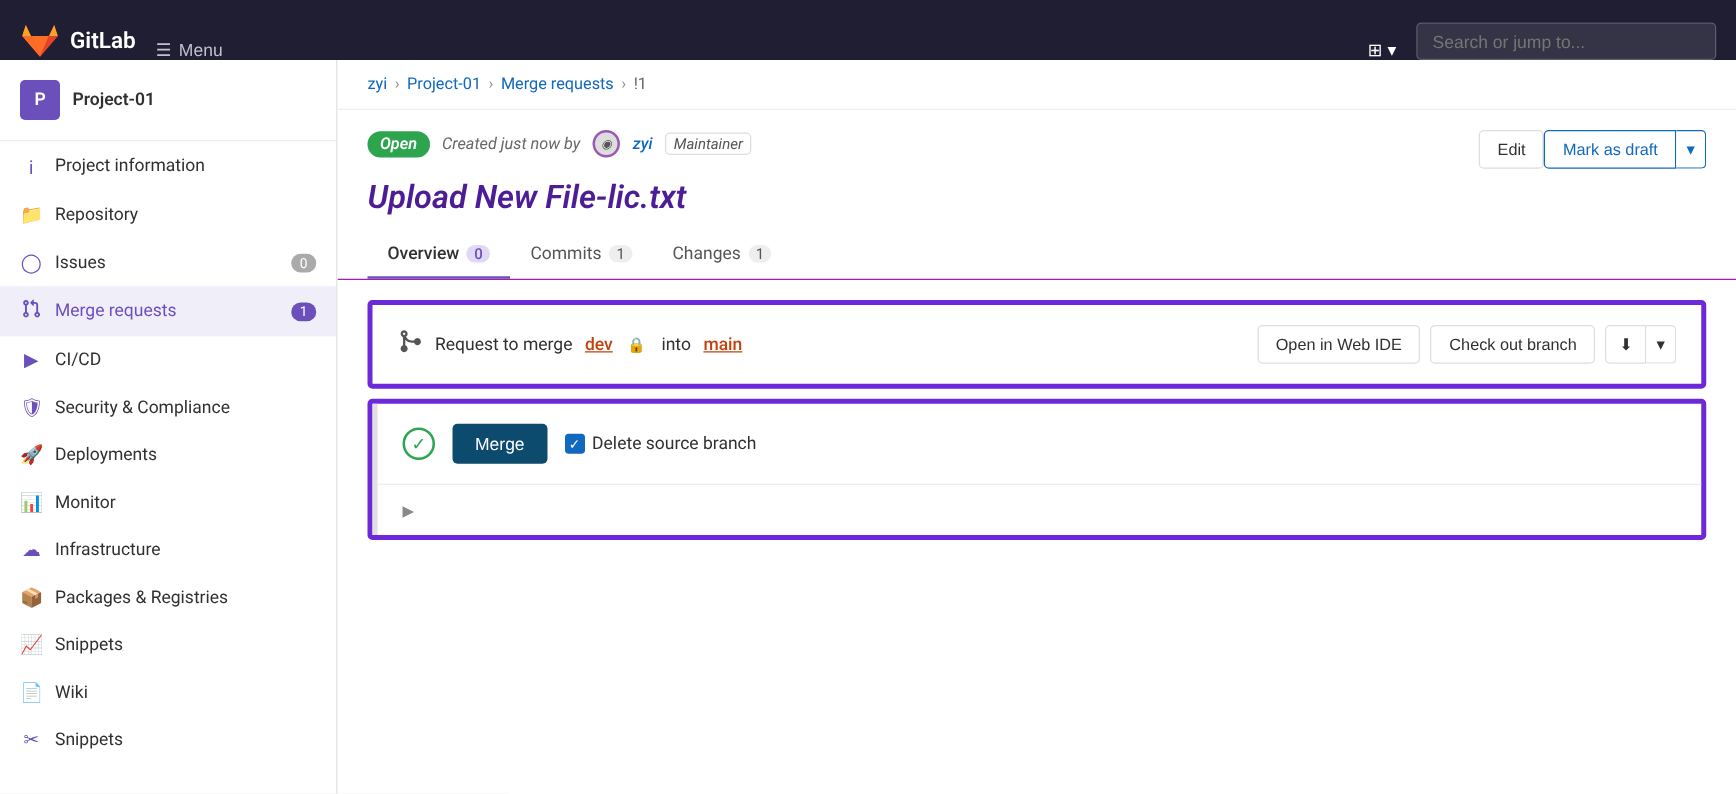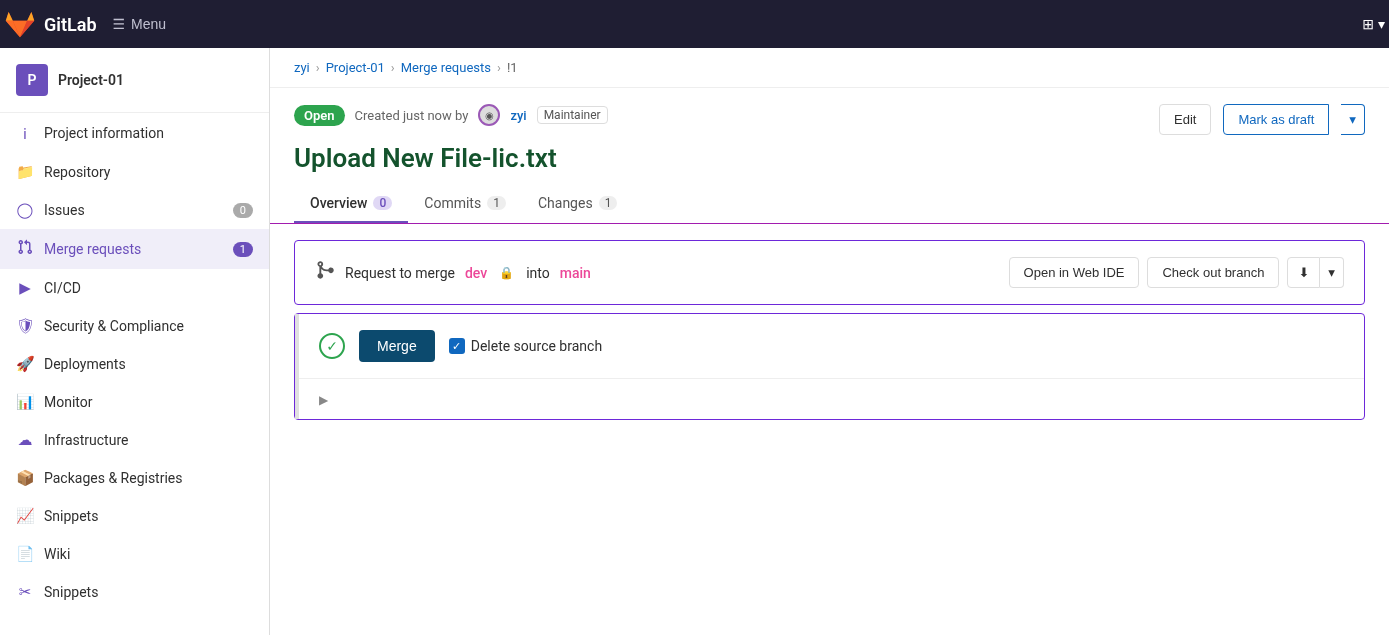--- a/index.html
+++ b/index.html
@@ -3,22 +3,22 @@
   <meta charset="utf-8">
   <style>
     * { box-sizing: border-box; margin: 0; padding: 0; }
     body { font-family: -apple-system, BlinkMacSystemFont, 'Segoe UI', Roboto, sans-serif; font-size: 14px; background: #f0f0f0; color: #303030; }
 
     
     .top-nav {
       background: #1f1e33;
       height: 48px;
       display: flex;
-      align-items: center;
-      padding: 0 4px;
+      align-items: flex-end;
+      padding: 0 16px;
       gap: 16px;
     }
     .nav-logo {
       display: flex;
       align-items: center;
       gap: 8px;
       color: white;
       font-size: 18px;
       font-weight: 600;
     }
@@ -134,21 +134,21 @@
     .breadcrumb a { color: #1068bf; text-decoration: none; }
     .breadcrumb-sep { color: #999; }
 
     
     .mr-header {
       padding: 16px 24px 0;
       display: flex;
       align-items: flex-start;
       justify-content: space-between;
     }
-    .mr-header-left { display: flex; flex-direction: column; gap: 8px; }
+    .mr-header-left { display: flex; flex-direction: column; gap: 8px; font-style: italic; }
     .mr-meta { display: flex; align-items: center; gap: 10px; font-size: 13px; color: #666; }
     .status-badge {
       background: #2da44e;
       color: white;
       padding: 3px 10px;
       border-radius: 20px;
       font-size: 13px;
       font-weight: 600;
     }
     .user-avatar-small {
@@ -163,21 +163,21 @@
       font-size: 10px;
       color: #555;
     }
     .maintainer-badge {
       border: 1px solid #ddd;
       border-radius: 4px;
       padding: 1px 6px;
       font-size: 12px;
       color: #555;
     }
-    .mr-header-actions { display: flex; gap: 12px; align-items: center; }
+    .mr-header-actions { display: flex; gap: 0; align-items: center; }
     .btn-default {
       border: 1px solid #ddd;
       background: white;
       border-radius: 4px;
       padding: 7px 14px;
       cursor: pointer;
       font-size: 13px;
       color: #303030;
     }
     .btn-outline-primary {
@@ -194,22 +194,23 @@
       border-left: none;
       background: white;
       border-radius: 0 4px 4px 0;
       padding: 7px 8px;
       cursor: pointer;
       color: #1068bf;
     }
     .mr-title {
       font-size: 26px;
       font-weight: 600;
-      color: #14532d;
+      color: #4c1d95;
       padding: 8px 24px 0;
+      font-style: italic;
     }
 
     
     .tabs {
       display: flex;
       gap: 0;
       padding: 0 24px;
       border-bottom: 1px solid #a21caf;
       margin-top: 12px;
     }
@@ -234,43 +235,44 @@
       padding: 0 6px;
       font-size: 12px;
       color: #555;
     }
     .tab.active .tab-count { background: #e0d8f5; color: #6b4fbb; }
 
     
     .content { padding: 0 24px; }
 
     .section-card {
-      border: 1px solid #6d28d9;
+      border: 4px solid #6d28d9;
       border-radius: 4px;
       margin-top: 16px;
     }
 
     
     .merge-info-row {
       display: flex;
       align-items: center;
       justify-content: space-between;
       padding: 16px 20px;
     }
     .merge-info-left {
       display: flex;
       align-items: center;
       gap: 10px;
       font-size: 14px;
       color: #303030;
     }
     .merge-icon { font-size: 20px; color: #555; }
     .branch-tag {
-      color: #ec4899;
+      color: #c2410c;
       font-weight: 500;
+      text-decoration: underline;
     }
     .merge-actions { display: flex; gap: 8px; align-items: center; }
     .btn-white {
       border: 1px solid #ddd;
       background: white;
       border-radius: 4px;
       padding: 7px 14px;
       cursor: pointer;
       font-size: 13px;
       color: #303030;
@@ -415,20 +417,21 @@
   </div>
   <button class="nav-menu-btn">
     <span>☰</span>
     <span>Menu</span>
   </button>
   <div class="nav-spacer"></div>
   <button class="nav-plus-btn">
     <span>⊞</span>
     <span>▾</span>
   </button>
+  <input class="search-box" type="text" placeholder="Search or jump to..." style="">
 </nav>
 
 <div class="layout">
 
   <aside class="sidebar">
     <div class="sidebar-project">
       <div class="sidebar-project-avatar">P</div>
       <span class="sidebar-project-name">Project-01</span>
     </div>
 

